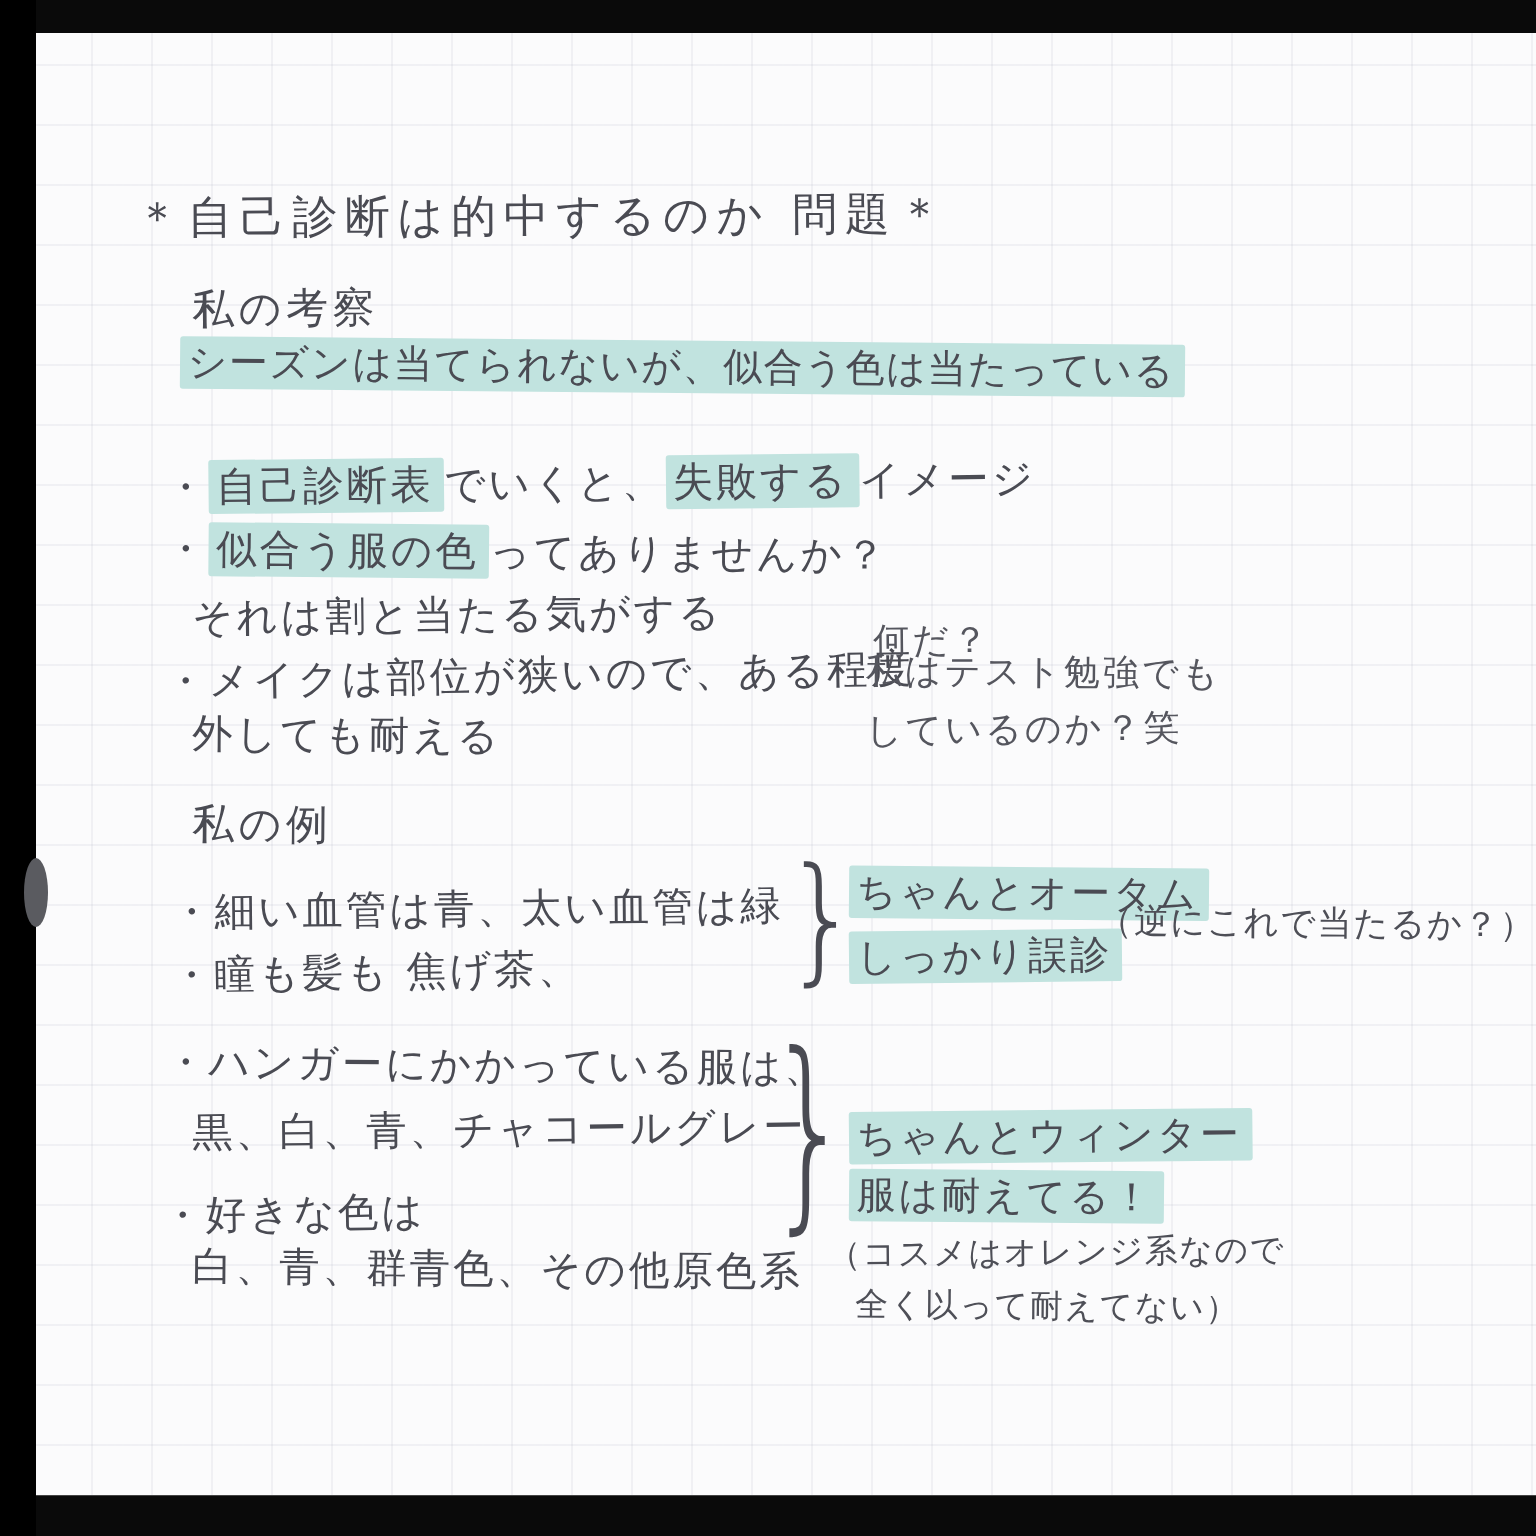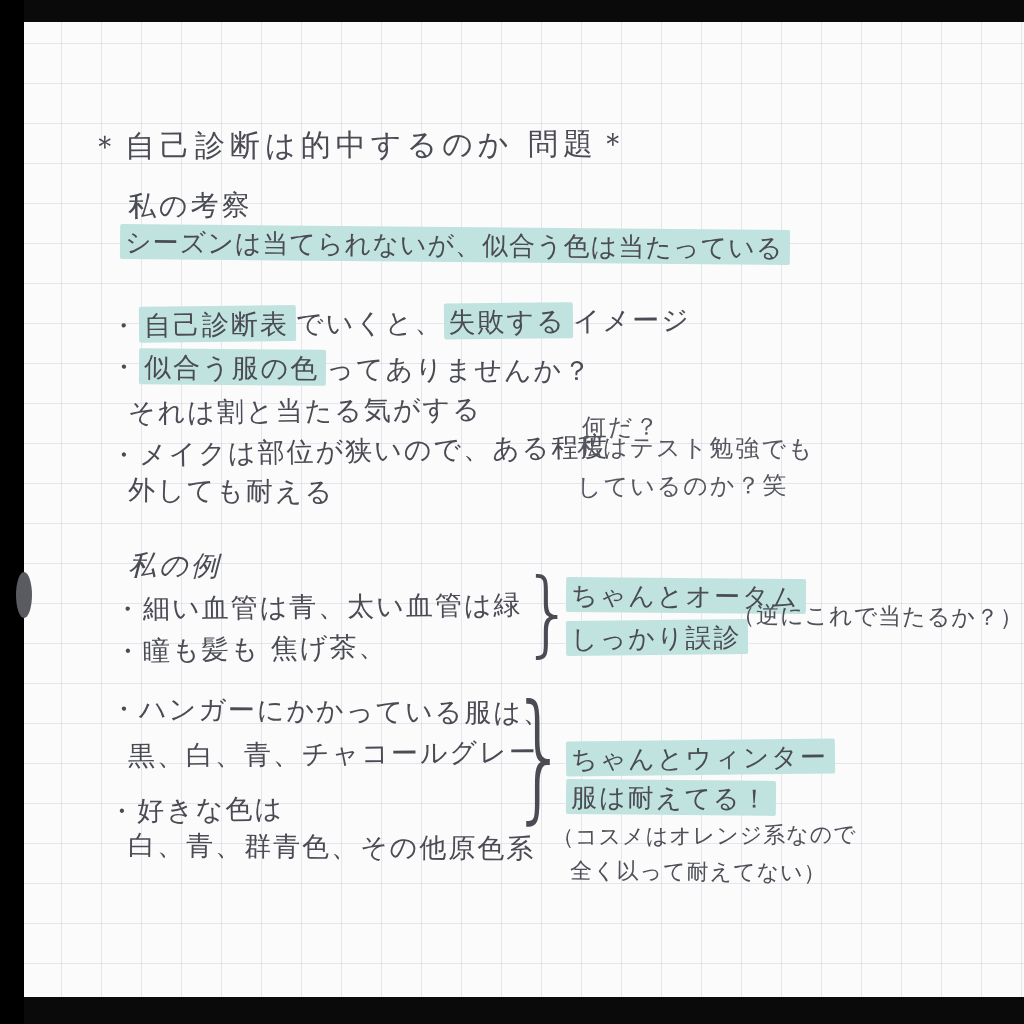--- a/index.html
+++ b/index.html
@@ -75,21 +75,21 @@
 
   <div class="hw rc" style="left:86px;top:434px;">
     <span>・</span><span>メイクは部位が狭いので、ある程度</span>
   </div>
   <div class="hw rb" style="left:104px;top:474px;">外しても耐える</div>
 
   <div class="hw note ra" style="left:558px;top:412px;">何だ？</div>
   <div class="hw note rb" style="left:553px;top:433px;">私はテスト勉強でも</div>
   <div class="hw note ra" style="left:553px;top:471px;">しているのか？笑</div>
 
-  <div class="hw heading rb" style="left:104px;top:548px;font-style:italic;">私の例</div>
+  <div class="hw heading rb" style="left:104px;top:532px;">私の例</div>
   <div class="hw ra" style="left:90px;top:590px;">・細い血管は青、太い血管は緑</div>
   <div class="hw rc" style="left:90px;top:632px;">・瞳も髪も 焦げ茶、</div>
 
   <div class="brace brace-1" style="left:498px;top:568px;">}</div>
   <div class="hw rb" style="left:542px;top:580px;font-size:26px;">
     <span class="hl">ちゃんとオータム</span>
   </div>
   <div class="hw ra" style="left:542px;top:622px;font-size:26px;">
     <span class="hl">しっかり誤診</span>
   </div>

